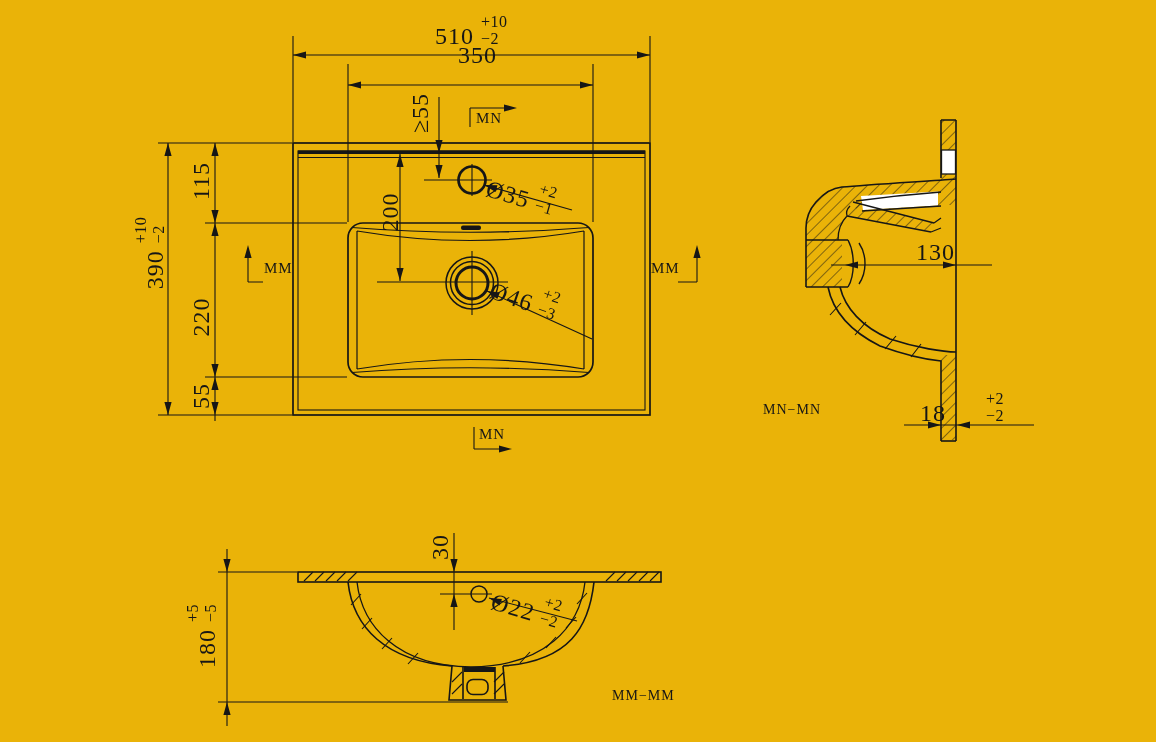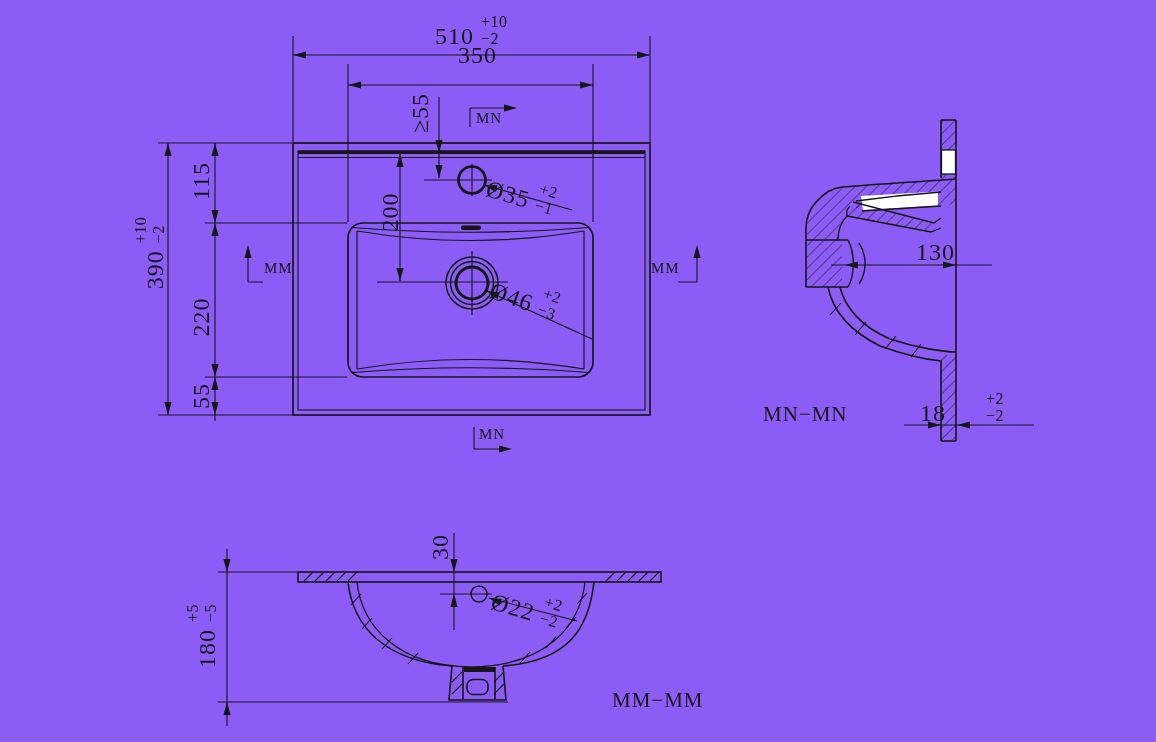--- a/index.html
+++ b/index.html
@@ -1,28 +1,28 @@
 <!DOCTYPE html>
 <html><head>
 <meta charset="utf-8">
 <style>
   html,body{margin:0;padding:0;background:#fff;}
-  #canvas{position:relative;width:1156px;height:742px;background:#8b5cf6;overflow:hidden;
+  #canvas{position:relative;width:1156px;height:742px;background:#eab308;overflow:hidden;
           font-family:"Liberation Serif", serif;color:#161616;}
   svg{position:absolute;left:0;top:0;}
   .t{position:absolute;white-space:nowrap;color:#161616;}
   .dim{display:flex;align-items:flex-end;gap:7px;font-size:24px;line-height:1;}
   .dim .main{letter-spacing:1px;}
   .tol{display:flex;flex-direction:column;font-size:16px;line-height:1.08;letter-spacing:0.5px;}
   .rot{transform:rotate(-90deg);}
   .rc{display:flex;align-items:flex-end;justify-content:center;}
   .slant16{transform:rotate(16deg);transform-origin:0 0;}
   .slant19{transform:rotate(19deg);transform-origin:0 0;}
   .marker{font-size:15px;letter-spacing:1px;}
-  .seclabel{font-size:21px;letter-spacing:1px;}
+  .seclabel{font-size:14px;letter-spacing:1px;}
 </style>
 </head>
 <body>
 
 <div id="canvas">
 
 <svg width="1156" height="742" viewBox="0 0 1156 742">
   <defs>
     <pattern id="h" patternUnits="userSpaceOnUse" width="8" height="8" patternTransform="rotate(45)">
       <line x1="0" y1="0" x2="0" y2="8" stroke="#161616" stroke-width="1"></line>

